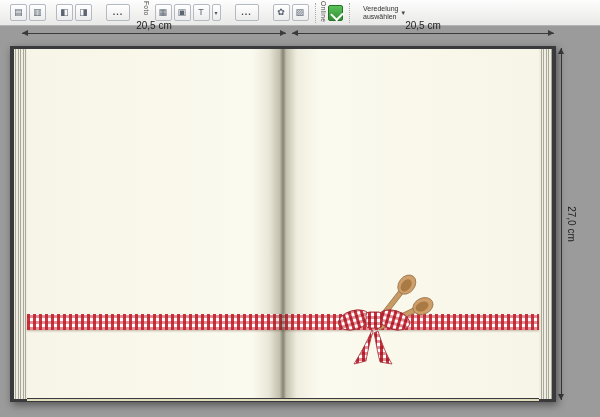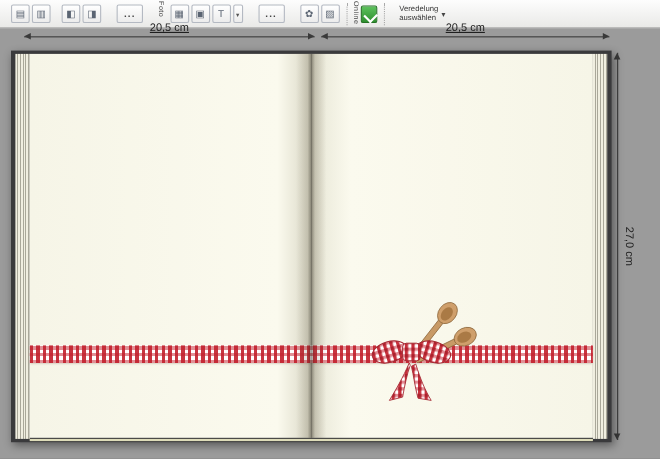--- a/index.html
+++ b/index.html
@@ -64,21 +64,21 @@
 
   .mline-v { position:absolute; width:0; border-left:1px solid #3a3a3a; }
   .mline-v::before, .mline-v::after {
     content:""; position:absolute; left:-4px; width:0; height:0;
     border-left:3.5px solid transparent; border-right:3.5px solid transparent;
   }
   .mline-v::before { top:0; border-bottom:6px solid #3a3a3a; }
   .mline-v::after  { bottom:0; border-top:6px solid #3a3a3a; }
 
   .mlabel { position:absolute; font-size:10px; color:#1f1f1f; white-space:nowrap; }
-  .mlabel.h { transform:translateX(-50%);text-decoration:underline; }
+  .mlabel.h { transform:translateX(-50%); }
   .mlabel.v { writing-mode:vertical-rl; transform:translateY(-50%); }
 
   
   .book {
     position:absolute; left:10px; top:46px; width:546px; height:356px;
     background:#3a3a3c; box-shadow:2px 3px 8px rgba(0,0,0,0.45);
   }
   .edges {
     position:absolute; top:3px; bottom:3px; width:13px;
     background:repeating-linear-gradient(90deg,#f0eee0 0px,#f0eee0 1.5px,#a9a799 1.5px,#a9a799 2.5px);

